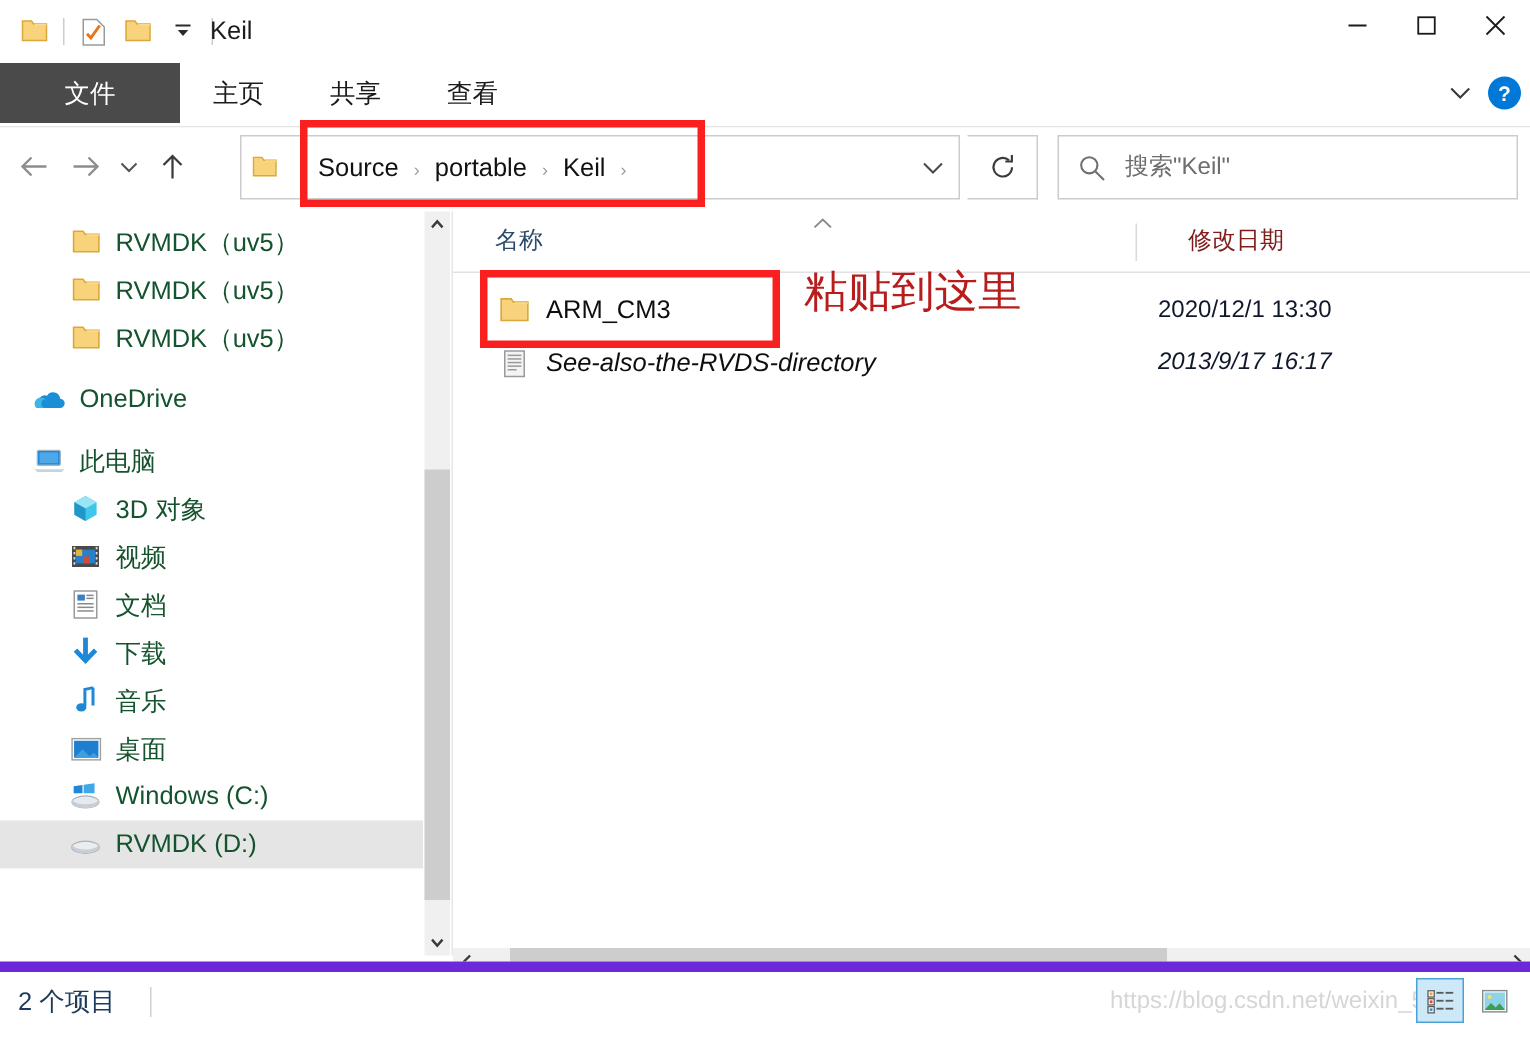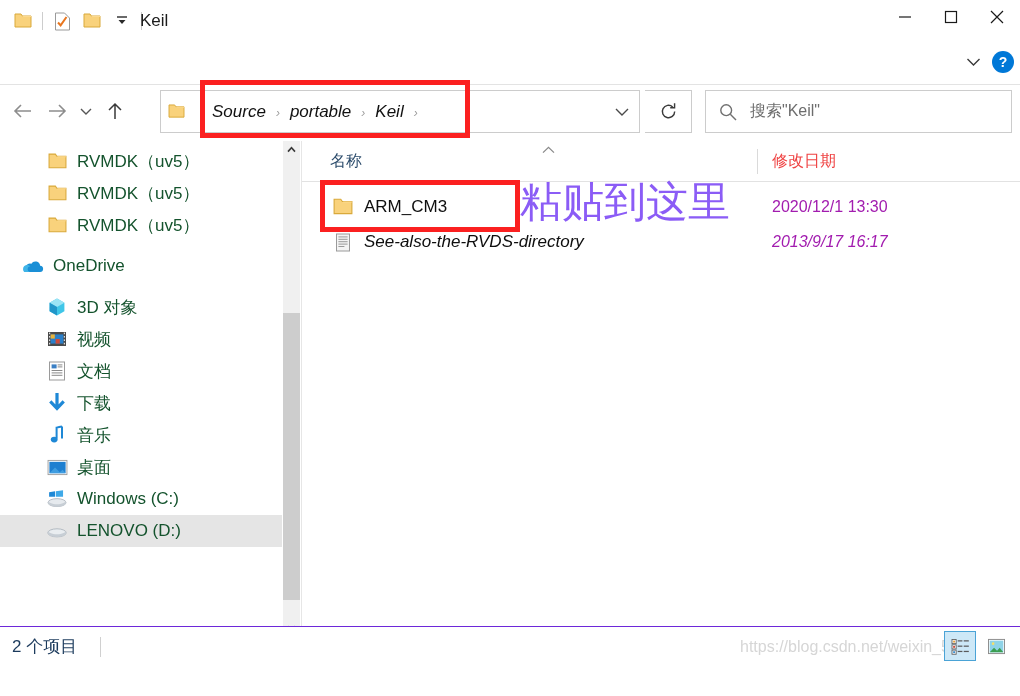--- a/index.html
+++ b/index.html
@@ -132,21 +132,20 @@
   }
   .addr-folder {
     width: 30px;
     display: flex; align-items: center; justify-content: center;
   }
   .crumbs {
     display: flex; align-items: center;
     flex: 1;
     padding-left: 18px;
     gap: 0px;
-    font-style: italic;
   }
   .crumb {
     font-size: 17px;
     color: #111111;
     padding: 0 3px;
   }
   .crumb-sep {
     font-size: 12px;
     color: #9b9b9b;
     padding: 0 7px;
@@ -247,23 +246,23 @@
     border-bottom: 1px solid #e2e2e2;
   }
   .col-name {
     position: absolute;
     left: 28px; top: 0; height: 40px;
     line-height: 40px;
     font-size: 16px; color: #2b4b6b;
   }
   .col-date {
     position: absolute;
-    left: 470px; top: 0; height: 40px;
+    left: 490px; top: 0; height: 40px;
     line-height: 40px;
-    font-size: 16px; color: #ef4444;
+    font-size: 16px; color: #7f1d1d;
   }
   .col-divider {
     position: absolute;
     left: 455px; top: 8px;
     width: 1px; height: 25px;
     background: #dadada;
   }
   .sort-caret {
     position: absolute;
     left: 240px; top: 3px;
@@ -282,21 +281,21 @@
     margin-left: 28px; margin-right: 8px;
     display: flex; align-items: center; justify-content: center;
   }
   .row .r-name {
     font-size: 17px; color: #0e0e0e;
     white-space: nowrap;
   }
   .row .r-date {
     position: absolute;
     left: 470px;
-    font-size: 16px; color: #a21caf;
+    font-size: 16px; color: #0f172a;
   }
 
   .h-scroll {
     position: absolute;
     left: 302px; top: 632px;
     width: 718px; height: 18px;
     background: #f0f0f0;
   }
   .hs-arrow {
     position: absolute; top: 0; width: 18px; height: 18px;
@@ -306,24 +305,24 @@
   .hs-thumb {
     position: absolute;
     left: 38px; top: 0;
     width: 438px; height: 18px;
     background: #cdcdcd;
   }
 
   
   .statusbar {
     position: absolute;
-    left: 0; top: 626px;
+    left: 0; top: 641px;
     width: 1020px; height: 46px;
     background: #ffffff;
-    border-top: 1px solid #6d28d9;
+    border-top: 7px solid #6d28d9;
   }
   .status-text {
     position: absolute;
     left: 12px; top: 0; height: 40px;
     line-height: 40px;
     font-size: 17px; color: #1b3a5c;
   }
   .status-sep {
     position: absolute;
     left: 100px; top: 10px;
@@ -357,23 +356,23 @@
   .anno-box {
     position: absolute;
     border: 5px solid #fb2020;
     box-sizing: border-box;
     pointer-events: none;
   }
   .anno-addr { left: 200px; top: 80px; width: 270px; height: 58px; }
   .anno-file { left: 320px; top: 180px; width: 200px; height: 52px; }
   .anno-text {
     position: absolute;
-    left: 520px; top: 181px;
-    font-size: 42px;
-    color: #8b5cf6;
+    left: 536px; top: 181px;
+    font-size: 29px;
+    color: #b91c1c;
     font-weight: normal;
     line-height: 1;
     white-space: nowrap;
     pointer-events: none;
   }
 </style>
 </head>
 <body>
 
 <div class="titlebar">
@@ -419,20 +418,26 @@
     </div>
     <div class="wc">
       <svg width="16" height="16" viewBox="0 0 16 16">
           <path d="M2 2l12 12M14 2L2 14" stroke="#1a1a1a" stroke-width="1.2"></path>
         </svg>
     </div>
   </div>
 </div>
 
 <div class="ribbon">
+  <div class="tabs">
+    <div class="tab file">文件</div>
+    <div class="tab">主页</div>
+    <div class="tab">共享</div>
+    <div class="tab">查看</div>
+  </div>
   <div class="ribbon-right">
     <div style="width:26px;height:26px;display:flex;align-items:center;justify-content:center;">
       <svg width="15" height="10" viewBox="0 0 15 10">
           <path d="M1.5 2l6 6 6-6" fill="none" stroke="#3a3a3a" stroke-width="1.4"></path>
         </svg>
     </div>
     <div class="help-btn">?</div>
   </div>
 </div>
 
@@ -539,20 +544,30 @@
       <svg width="22" height="15" viewBox="0 0 24 16">
           <path d="M7 14h12.5a3.4 3.4 0 0 0 .3-6.8A5.2 5.2 0 0 0 10.2 5 4.6 4.6 0 0 0 7 14z" fill="#1a8fd6"></path>
           <path d="M2.4 14h6.2a3.2 3.2 0 0 1 .4-6.3 4 4 0 0 0-6.6 6.3z" fill="#3fb4e8"></path>
         </svg>
     </span>
     <span>OneDrive</span>
   </div>
 
   <div class="spacer8"></div>
 
+  <div class="nav-item lvl2" style="padding-left:20px;">
+    <span class="ni-icon">
+      <svg width="22" height="18" viewBox="0 0 24 20">
+          <rect x="3" y="2.5" width="17" height="11" rx="1" fill="#1e88d6" stroke="#9fb6c7" stroke-width="1"></rect>
+          <rect x="4.6" y="4" width="13.8" height="8" fill="#4ea8e8"></rect>
+          <path d="M1 16.5h22l-2 2H3z" fill="#c9d3da"></path>
+        </svg>
+    </span>
+    <span>此电脑</span>
+  </div>
 
   <div class="nav-item lvl3">
     <span class="ni-icon">
       <svg width="20" height="20" viewBox="0 0 20 20">
           <path d="M10 1.6l7.4 4.2v8.4L10 18.4 2.6 14.2V5.8z" fill="#3fc6e8"></path>
           <path d="M10 1.6l7.4 4.2L10 10 2.6 5.8z" fill="#9be4f5"></path>
           <path d="M10 10v8.4L2.6 14.2V5.8z" fill="#2196c9"></path>
         </svg>
     </span>
     <span>3D 对象</span>
@@ -637,21 +652,21 @@
     <span>Windows (C:)</span>
   </div>
 
   <div class="nav-item lvl3 hl">
     <span class="ni-icon">
       <svg width="22" height="16" viewBox="0 0 24 16">
           <ellipse cx="12" cy="10" rx="10" ry="4.4" fill="#e9edf0" stroke="#a8b0b8" stroke-width="0.9"></ellipse>
           <path d="M2 7.2c0 2.4 4.5 4.4 10 4.4s10-2 10-4.4v2.6c0 2.4-4.5 4.4-10 4.4s-10-2-10-4.4z" fill="#c7ced5"></path>
         </svg>
     </span>
-    <span>LENOVO (D:)</span>
+    <span>RVMDK (D:)</span>
   </div>
 </div>
 
 <div class="nav-scroll">
   <div class="ns-arrow" style="top:0;">
     <svg width="9" height="7" viewBox="0 0 9 7">
         <path d="M1 5.6L4.5 1.6 8 5.6" fill="none" stroke="#3a3a3a" stroke-width="1.6"></path>
       </svg>
   </div>
   <div class="ns-thumb"></div>

